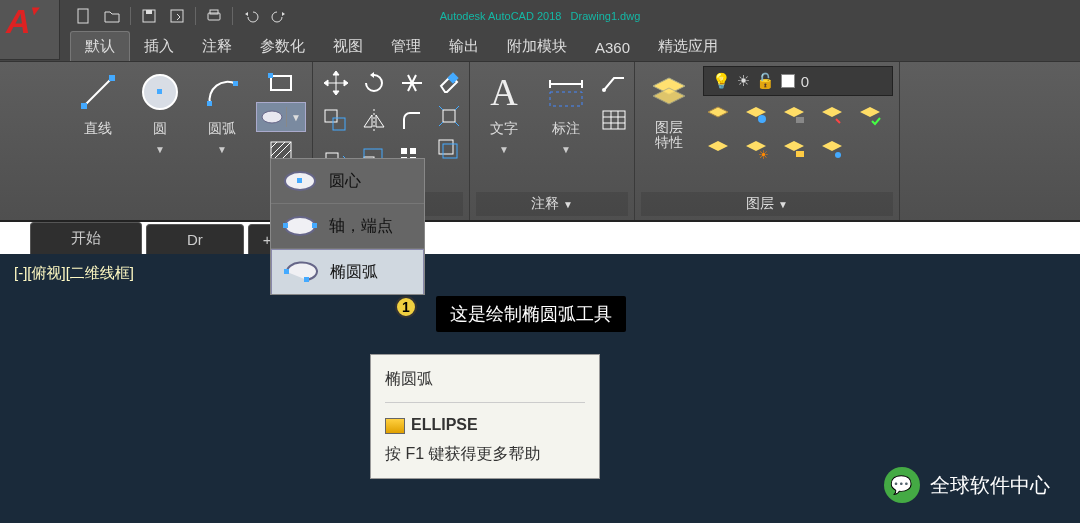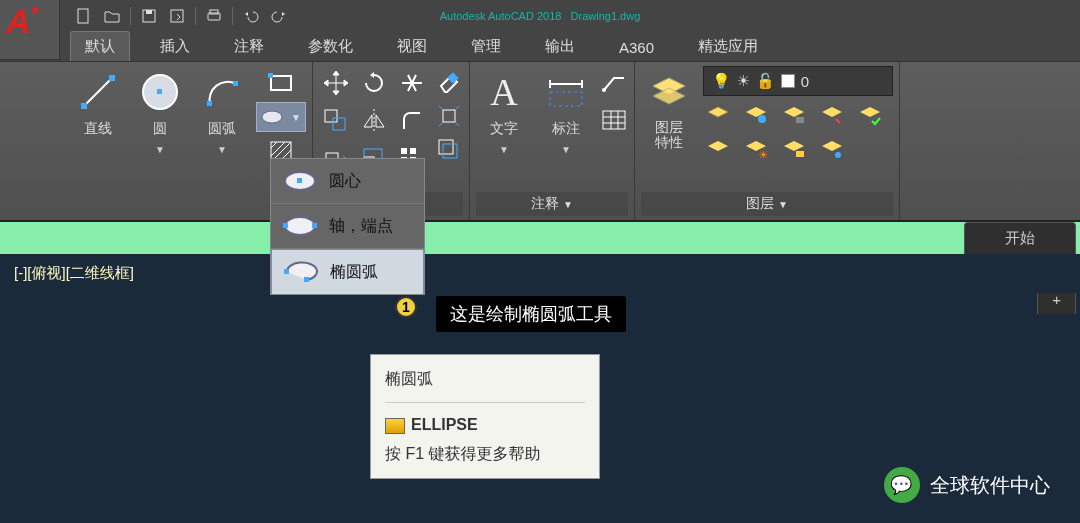--- a/index.html
+++ b/index.html
@@ -3,38 +3,38 @@
 <meta charset="utf-8">
 <style>
 * { margin: 0; padding: 0; box-sizing: border-box; font-family: "Microsoft YaHei", Arial, sans-serif; }
 body { width: 1080px; height: 523px; background: #1a2a3a; overflow: hidden; position: relative; }
 .titlebar { height: 32px; background: #444; display: flex; align-items: center; padding: 0 4px; gap: 2px; }
 .app-logo { width: 60px; height: 60px; background: #555; display:flex; align-items:flex-start; justify-content:flex-start; color:#d22; font-weight:bold; font-size:34px; font-style:italic; padding:2px 6px; position:absolute; top:0; left:0; z-index:5; border-right:1px solid #333; border-bottom:1px solid #333;}
 .qat { display:flex; gap:8px; margin-left:70px; align-items:center; }
 .qat-btn { width:20px; height:20px; display:flex; align-items:center; justify-content:center; color:#ddd; cursor:pointer; }
 .qat-sep { width:1px; height:18px; background:#666; }
 .title-text { color:#14b8a6; font-size:11px; margin-left:auto; margin-right:auto; position:absolute; left:50%; transform:translateX(-50%); }
-.ribbon-tabs { height:30px; background:#444; display:flex; align-items:flex-end; padding-left:70px; gap:16px; border-bottom:1px solid #333;}
+.ribbon-tabs { height:30px; background:#444; display:flex; align-items:flex-end; padding-left:70px; gap:0; border-bottom:1px solid #333;}
 .rtab { padding:5px 14px; color:#ddd; font-size:15px; cursor:pointer; }
 .rtab.active { background:#5a5a5a; border:1px solid #777; border-bottom:none; border-radius:3px 3px 0 0;}
 .ribbon { height:160px; background:linear-gradient(#5e5e5e,#4f4f4f); display:flex; border-bottom:2px solid #222;}
 .panel { border-right:1px solid #3a3a3a; padding:4px 6px; display:flex; flex-direction:column; }
 .panel-body { flex:1; display:flex; gap:6px; }
 .panel-title { text-align:center; color:#ddd; font-size:14px; padding:3px 0; background:rgba(0,0,0,0.1); }
 .big-btn { display:flex; flex-direction:column; align-items:center; justify-content:flex-start; width:56px; color:#ddd; font-size:14px; cursor:pointer; padding-top:4px; gap:6px;}
 .big-btn .ico { width:44px; height:44px; display:flex; align-items:center; justify-content:center; }
 .small-grid { display:grid; grid-template-columns:repeat(3,34px); grid-auto-rows:34px; gap:4px; align-content:start;}
 .sm-btn { display:flex; align-items:center; justify-content:center; cursor:pointer; color:#ddd;}
 .sm-btn svg { width:28px; height:28px; }
 .dd-split{display:flex;align-items:center;background:#6b6b6b;border:1px solid #888;height:30px;}
 .dd-split .l{width:30px;display:flex;align-items:center;justify-content:center;border-right:1px solid #888;}
 .dd-split .r{width:18px;text-align:center;color:#ddd;font-size:10px;}
 .layers-state { display:flex; align-items:center; gap:6px; background:#3a3a3a; border:1px solid #222; padding:3px 8px; color:#ddd; font-size:15px; height:30px; margin-bottom:6px; width:190px;}
 .layer-grid{display:grid;grid-template-columns:repeat(5,34px);grid-auto-rows:30px;gap:4px;}
-.filetabs { height:32px; background:#86efac; display:flex; align-items:flex-end; padding-left:30px; gap:0;flex-direction:column;}
+.filetabs { height:32px; background:#ffffff; display:flex; align-items:flex-end; padding-left:30px; gap:0;}
 .ftab { padding:6px 40px; background:#2f2f2f; color:#ccc; font-size:15px; border:1px solid #555; border-bottom:none; border-radius:4px 4px 0 0; margin-right:4px; cursor:pointer;}
 .ftab.plus{padding:6px 14px;}
 .viewport { flex:1; background:#1a2a3a; position:relative; color:#fef9c3; font-size:15px; padding:10px 14px;}
 .flyout { position:absolute; top:158px; left:270px; width:155px; background:#666; border:1px solid #888; z-index:20;}
 .fly-item{display:flex;align-items:center;gap:10px;padding:8px 10px;color:#111;font-size:16px;cursor:pointer;border-bottom:1px solid #777;}
 .fly-item:last-child{border-bottom:none;background:#5a7a9a;color:#111;}
 .fly-item .eico{width:38px;height:28px;display:flex;align-items:center;justify-content:center;}
 .fly-item:last-child{background:#6a6a6a;}
 .fly-hover{background:#d0d8e0 !important;border:1px solid #88a;}
 .badge{position:absolute;width:22px;height:22px;border-radius:50%;background:#f0d040;border:2px solid #333;color:#000;font-weight:bold;display:flex;align-items:center;justify-content:center;font-size:14px;}
@@ -102,20 +102,21 @@
 </div>
 
 <div class="ribbon-tabs">
   <div class="rtab active">默认</div>
   <div class="rtab">插入</div>
   <div class="rtab">注释</div>
   <div class="rtab">参数化</div>
   <div class="rtab">视图</div>
   <div class="rtab">管理</div>
   <div class="rtab">输出</div>
+  <div class="rtab">附加模块</div>
   <div class="rtab">A360</div>
   <div class="rtab">精选应用</div>
 </div>
 
 <div class="ribbon">
 
   <div class="panel" style="padding-left:70px">
     <div class="panel-body">
       <div class="big-btn">
           <div class="ico">

